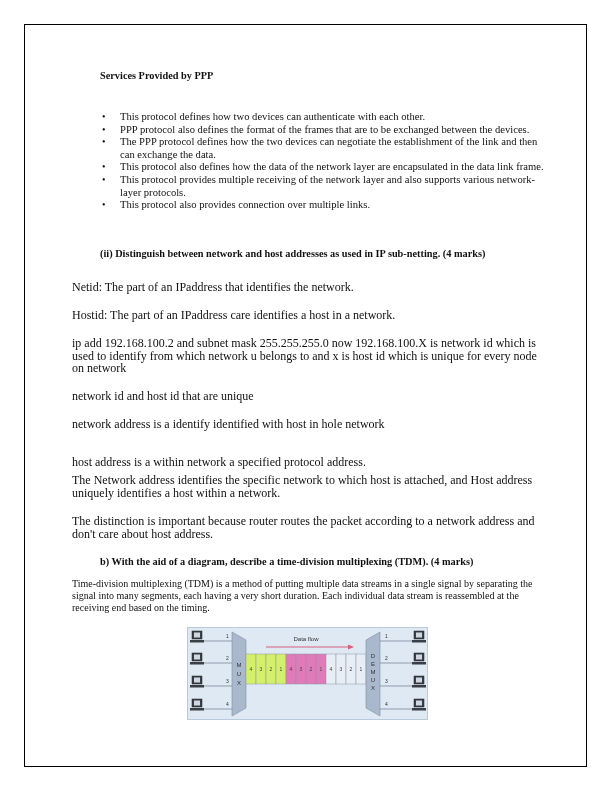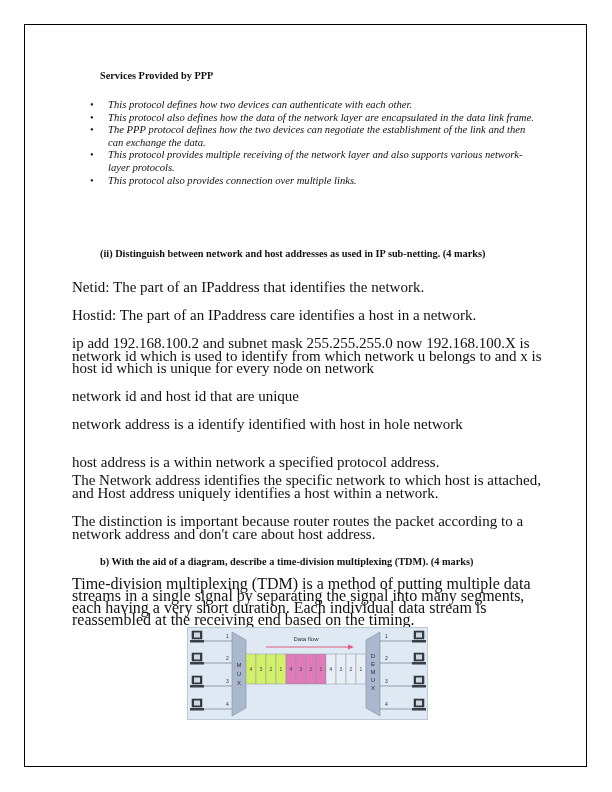--- a/index.html
+++ b/index.html
@@ -3,44 +3,45 @@
 <meta charset="utf-8">
 <style>
   html, body { margin: 0; padding: 0; background: #ffffff; }
   body { width: 612px; height: 792px; position: relative; overflow: hidden;
          font-family: "Liberation Serif", "DejaVu Serif", serif; color: #111; }
   .page-border { position: absolute; left: 24px; top: 24px; width: 563px; height: 743px;
                  border: 1px solid #000; box-sizing: border-box; }
   .content { position: absolute; left: 72px; top: 0; width: 470px; }
   .abs { position: absolute; left: 0; width: 470px; }
   .h { font-weight: bold; font-size: 10.3px; line-height: 12px; padding-left: 28px; }
-  .p { font-size: 15px; line-height: 12.6px; }
-  .p-small { font-size: 16px; line-height: 12px; }
-  ul.bullets { margin: 0; padding: 0; list-style: none; font-style: italic; }
+  .p { font-size: 12px; line-height: 12.6px; }
+  .p-small { font-size: 10px; line-height: 12px; }
+  ul.bullets { margin: 12px; padding: 0; list-style: none; }
   ul.bullets li { position: relative; padding-left: 36px; font-size: 10.6px; line-height: 12.6px; }
   ul.bullets li::before { content: "\2022"; position: absolute; left: 18px; top: 0; font-size: 10px; }
 
   
   .tdm { position: absolute; left: 187px; top: 627px; width: 241px; height: 93px;
          background: #dfe9f3; border: 1px solid #b9cadb; box-sizing: border-box; overflow: hidden; }
   .tdm svg { display: block; }
   .tdm text { font-family: "Liberation Sans", "DejaVu Sans", sans-serif; }
 </style>
 </head>
 <body>
 
 <div class="page-border"></div>
 
 <div class="content">
   <div class="abs h" style="top:70px">Services Provided by PPP</div>
 
   <ul class="bullets abs" style="top:99px">
     <li>This protocol defines how two devices can authenticate with each other.</li>
+    <li>PPP protocol also defines the format of the frames that are to be exchanged between the devices.</li>
+    <li>The PPP protocol defines how the two devices can negotiate the establishment of the link and then can exchange the data.</li>
     <li>This protocol also defines how the data of the network layer are encapsulated in the data link frame.</li>
-    <li>The PPP protocol defines how the two devices can negotiate the establishment of the link and then can exchange the data.</li>
     <li>This protocol provides multiple receiving of the network layer and also supports various network-layer protocols.</li>
     <li>This protocol also provides connection over multiple links.</li>
   </ul>
 
   <div class="abs h" style="top:248px">(ii) Distinguish between network and host addresses as used in IP sub-netting. (4 marks)</div>
 
   <div class="abs p" style="top:281px">Netid: The part of an IPaddress that identifies the network.</div>
   <div class="abs p" style="top:309px">Hostid: The part of an IPaddress care identifies a host in a network.</div>
   <div class="abs p" style="top:337px">ip add 192.168.100.2 and subnet mask 255.255.255.0 now 192.168.100.X is network id which is used to identify from which network u belongs to and x is host id which is unique for every node on network</div>
   <div class="abs p" style="top:390px">network id and host id that are unique</div>

